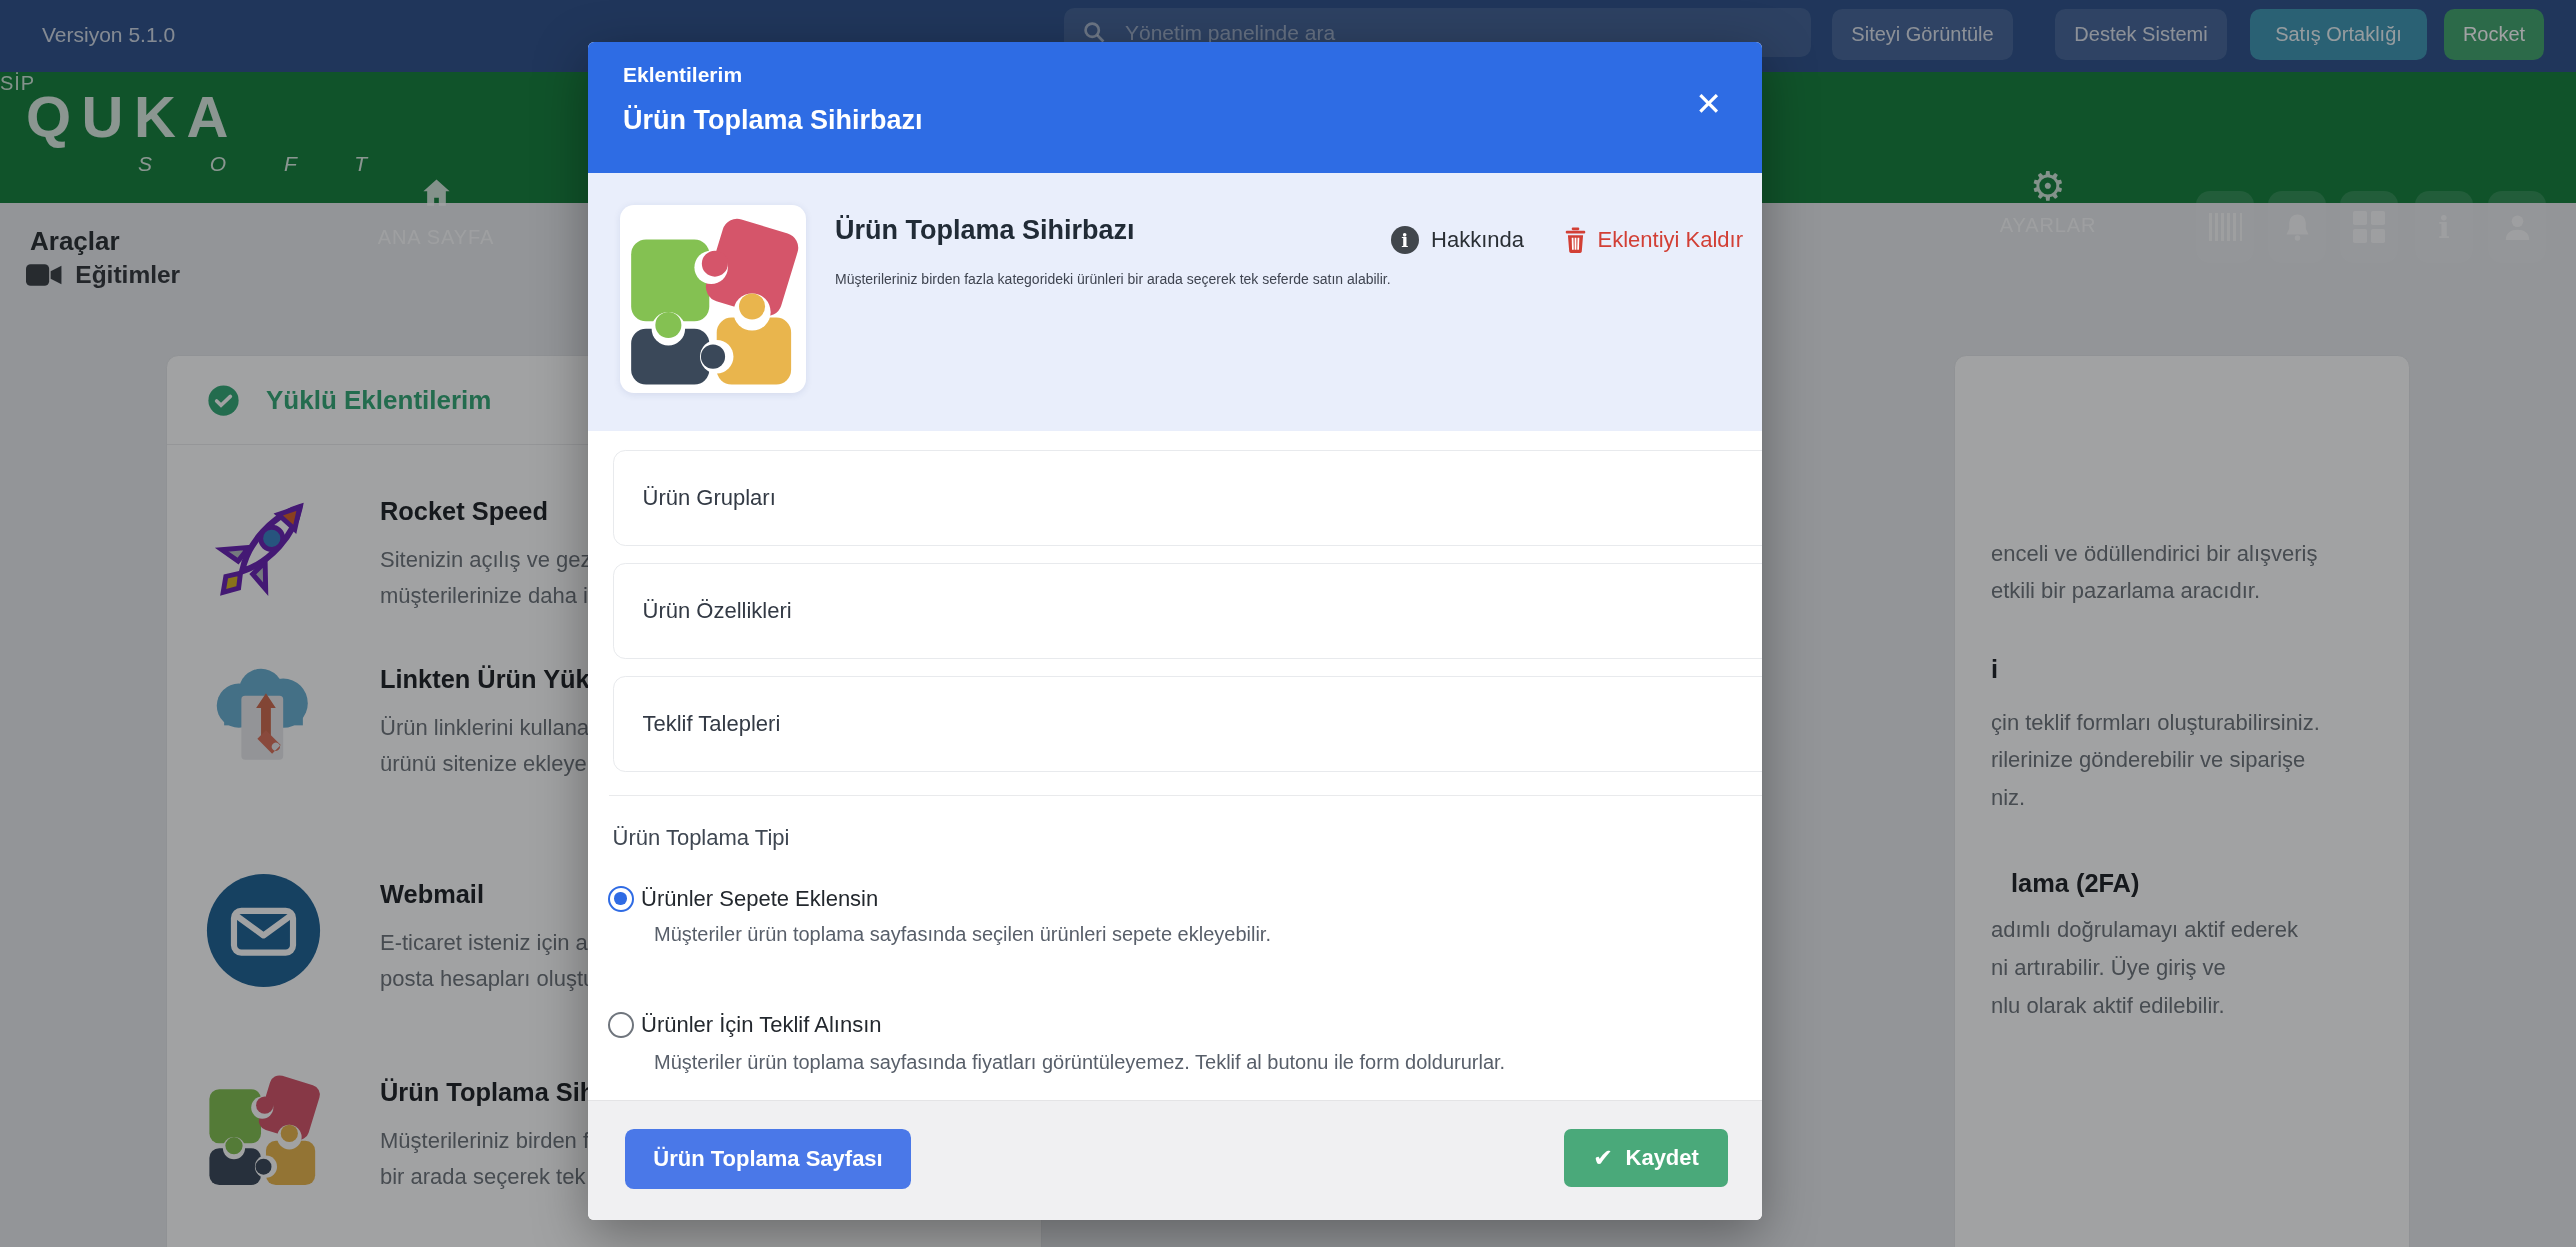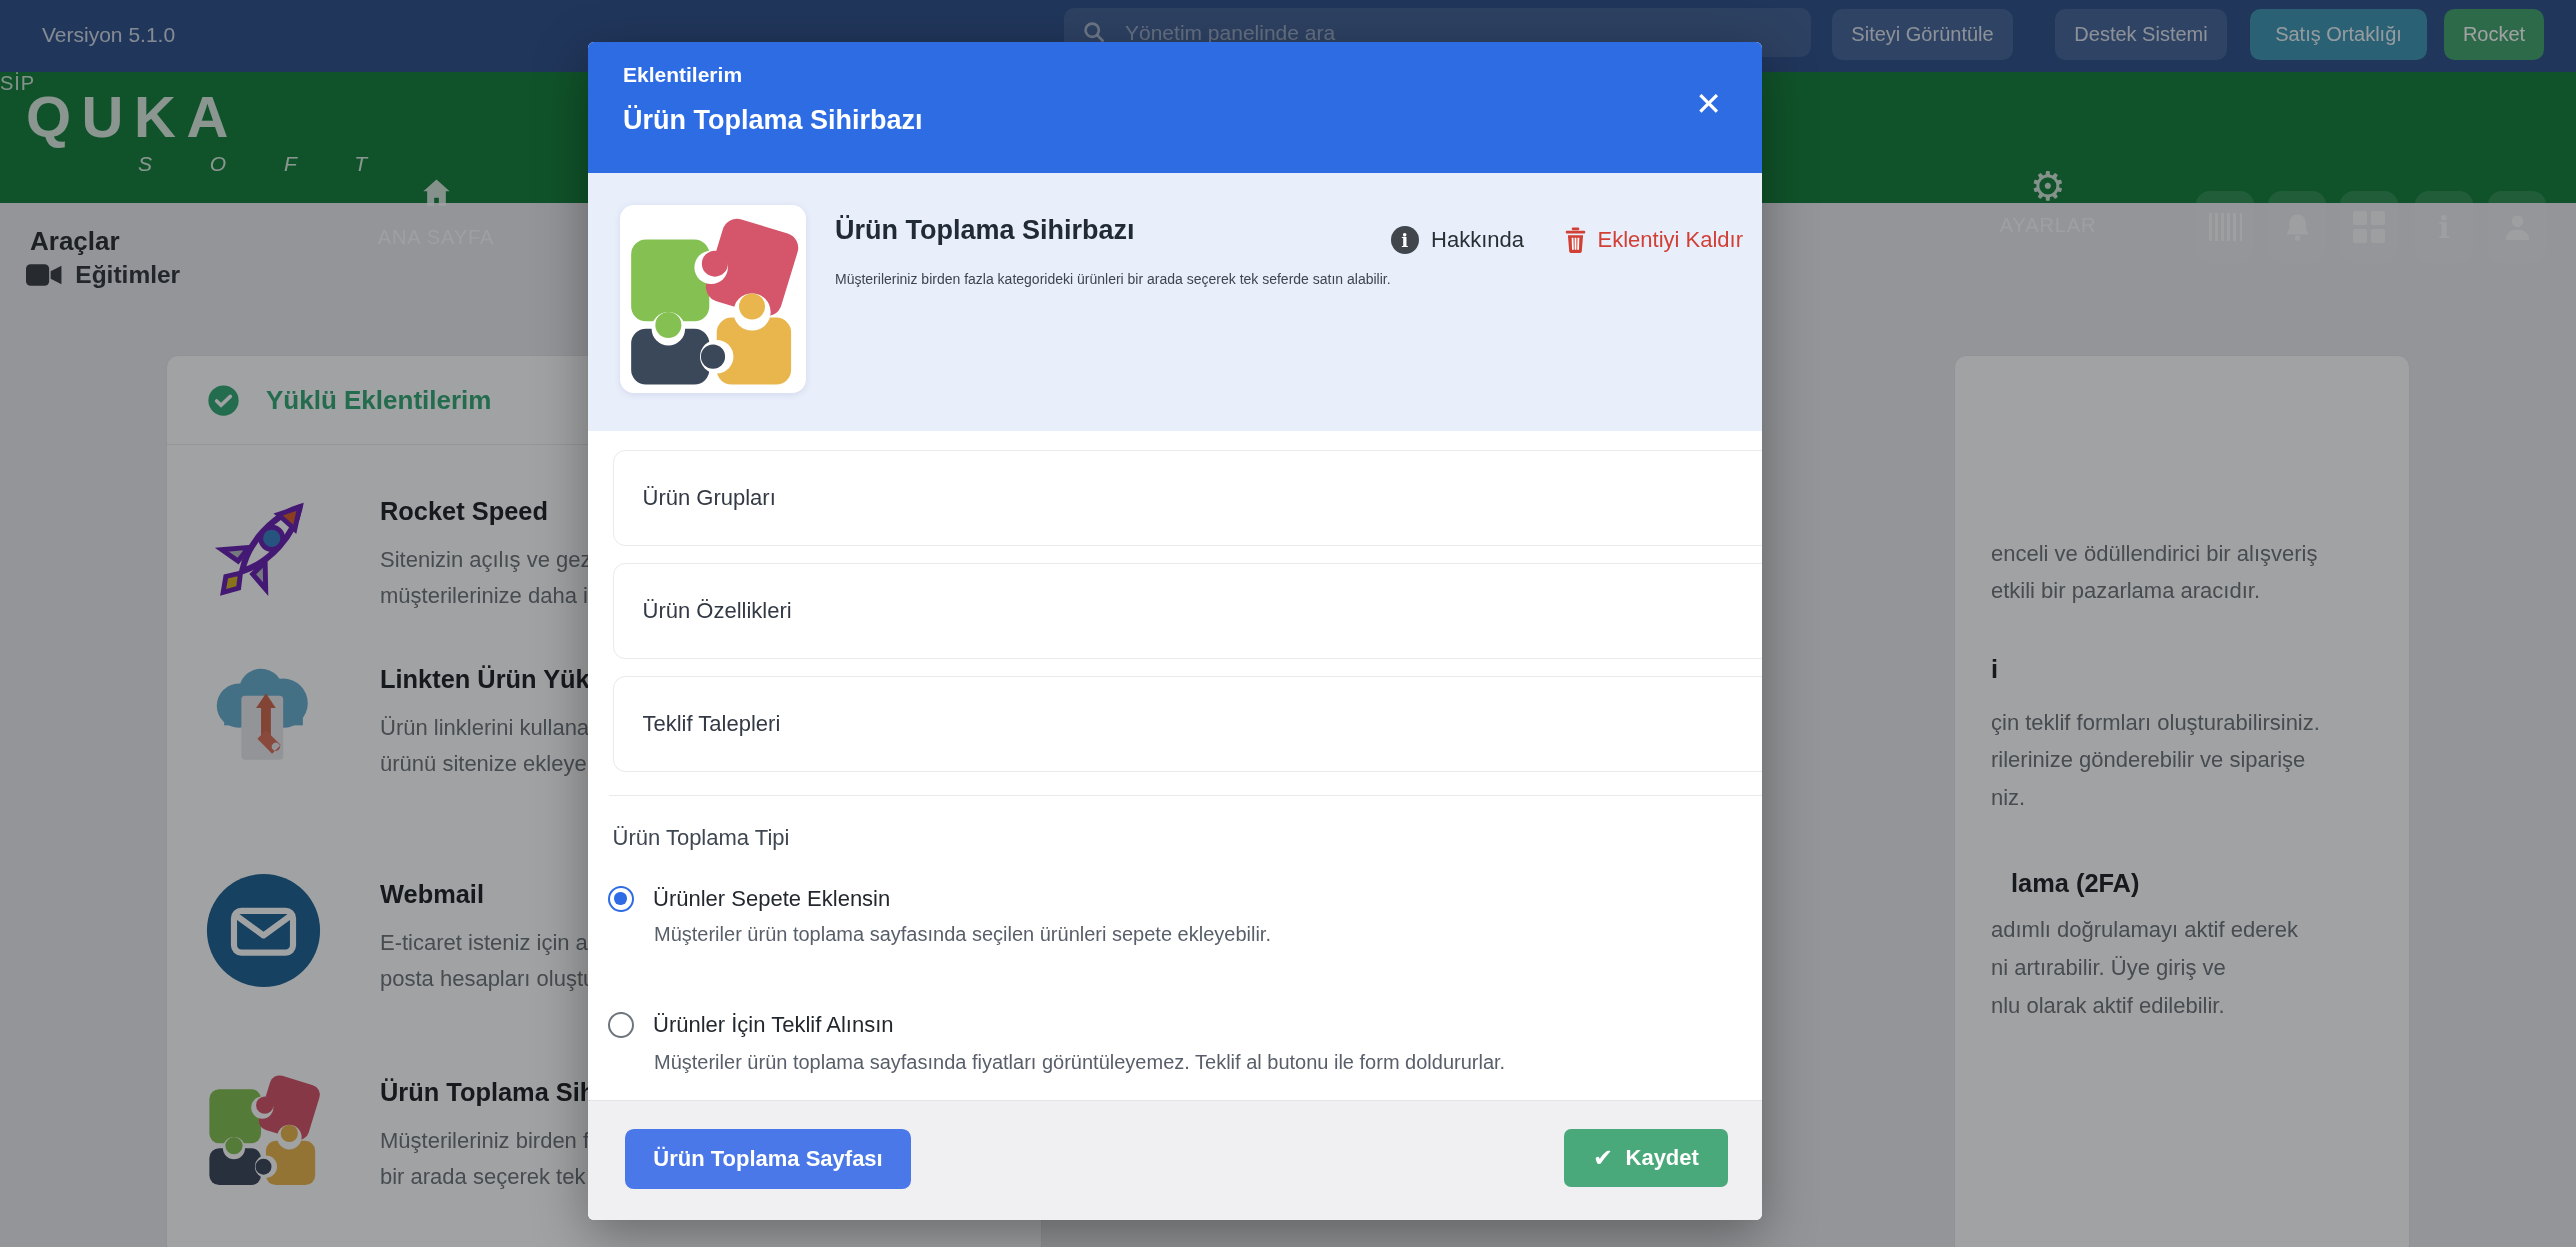--- a/index.html
+++ b/index.html
@@ -100,21 +100,21 @@
   .a0 { top:17.5px; } .a1 { top:131px; } .a2 { top:244px; }
   .m-divider { position:absolute; left:21px; top:363px; width:1356px; border-top:1.8px solid #e9eaec; }
   .type-label { position:absolute; left:24.5px; top:393px; font-size:22px; color:#3f4752; }
   .radio-row { position:absolute; left:20px; display:flex; cursor:pointer; }
   .r0 { top:454px; } .r1 { top:580px; }
   .radio-dot { width:26px; height:26px; border-radius:50%; border:2.6px solid #6f757d; background:#fff;
     position:relative; flex:0 0 auto; }
   .radio-dot.sel { border-color:#2f6be4; }
   .radio-dot.sel::after { content:""; position:absolute; left:4.4px; top:4.4px; width:12.3px; height:12.3px;
     border-radius:50%; background:#2f6be4; }
-  .radio-lbl { margin-left:19px; font-size:22px; font-weight:500; color:#23282e; line-height:26px; }
+  .radio-lbl { margin-left:7px; font-size:22px; font-weight:500; color:#23282e; line-height:26px; }
   .radio-sub { position:absolute; left:66px; font-size:20px; color:#585f6a; }
   .s0 { top:491px; } .s1 { top:619px; }
   .m-foot { position:absolute; left:0; top:1058px; width:100%; height:120px; background:#f0f0f2;
     border-top:0.9px solid #e4e4e6; }
   .btn-page { position:absolute; left:37px; top:28px; width:286px; height:60px; border:none;
     border-radius:8.8px; background:#4a78e8; color:#fff; font-size:22px; font-weight:600;
     font-family:inherit; cursor:pointer; }
   .btn-save { position:absolute; right:34px; top:28px; width:164px; height:58px; border:none;
     border-radius:7px; background:#4aa97a; color:#fff; font-size:22px; font-weight:600;
     font-family:inherit; cursor:pointer; display:flex; align-items:center; justify-content:center; }

